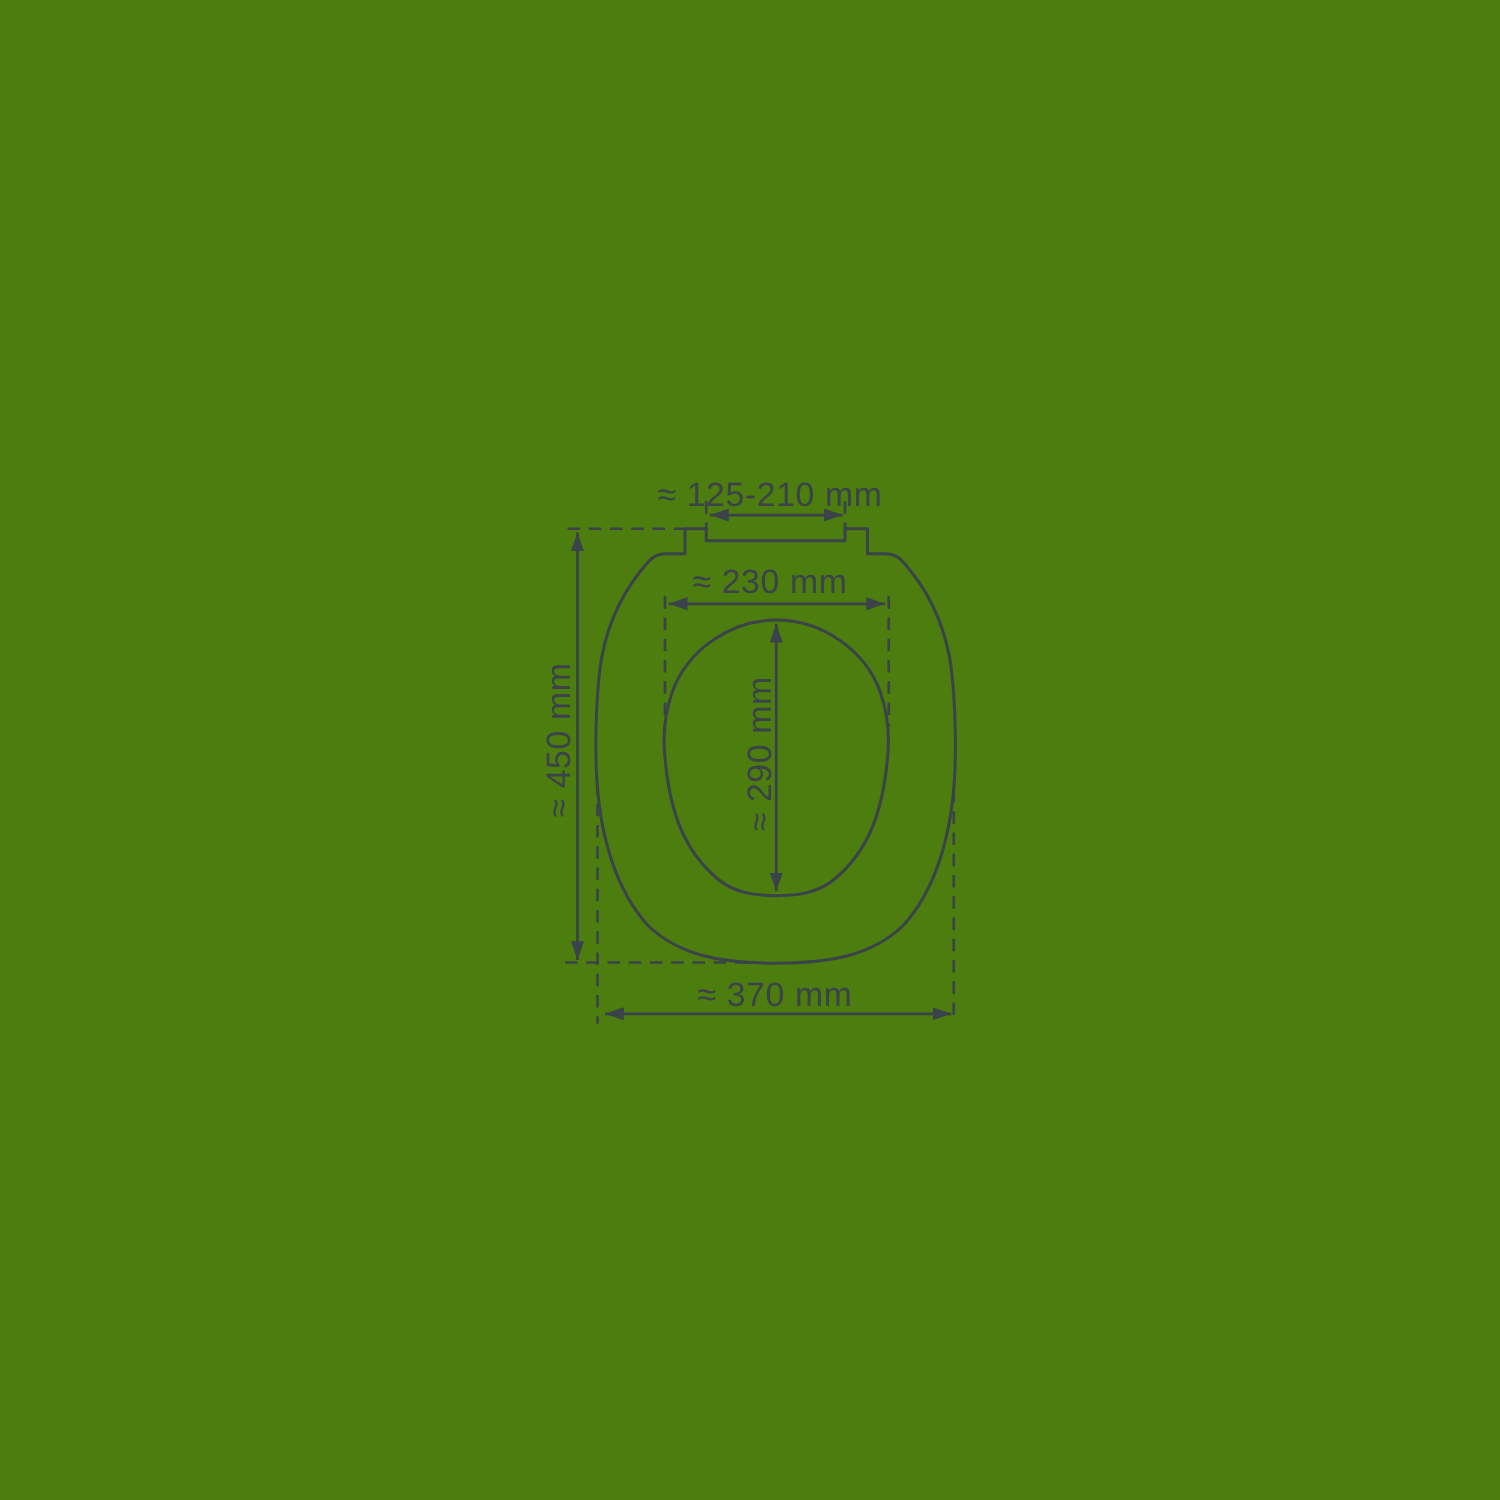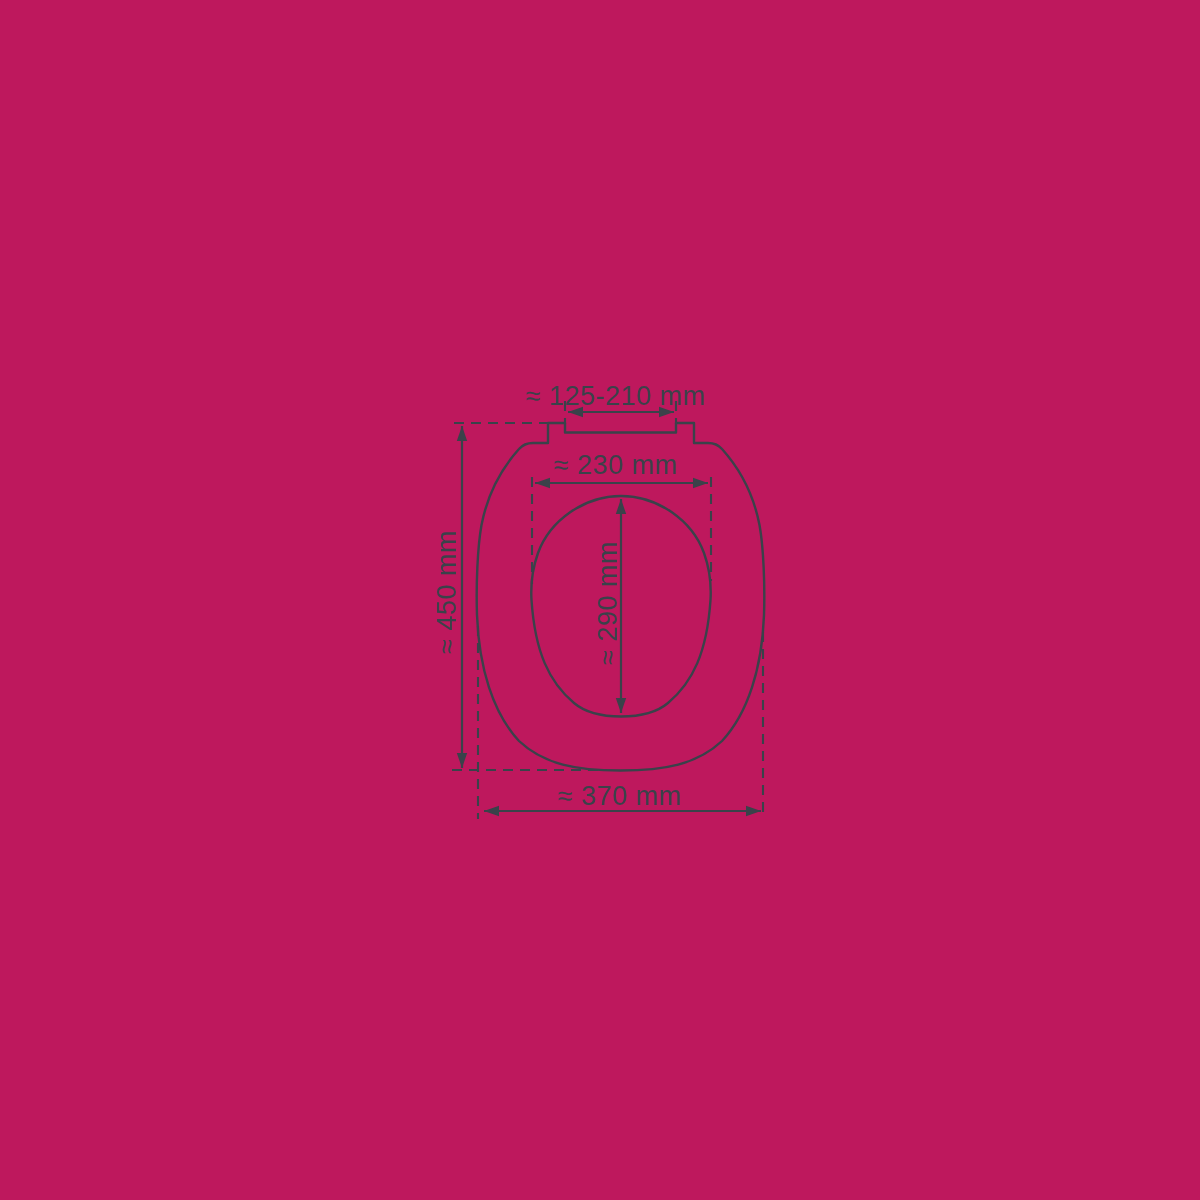--- a/index.html
+++ b/index.html
@@ -7,21 +7,21 @@
     padding: 0;
     background: #ffffff;
     width: 1200px;
     height: 1200px;
     font-family: "Liberation Sans", "DejaVu Sans", sans-serif;
   }
   .canvas {
     position: relative;
     width: 1200px;
     height: 1200px;
-    background: #be185d;
+    background: #4d7c0f;
     overflow: hidden;
   }
   svg { display: block; }
   .contour {
     fill: none;
     stroke: #3a424a;
     stroke-width: 2.4;
     stroke-linejoin: round;
   }
   .dimline {

